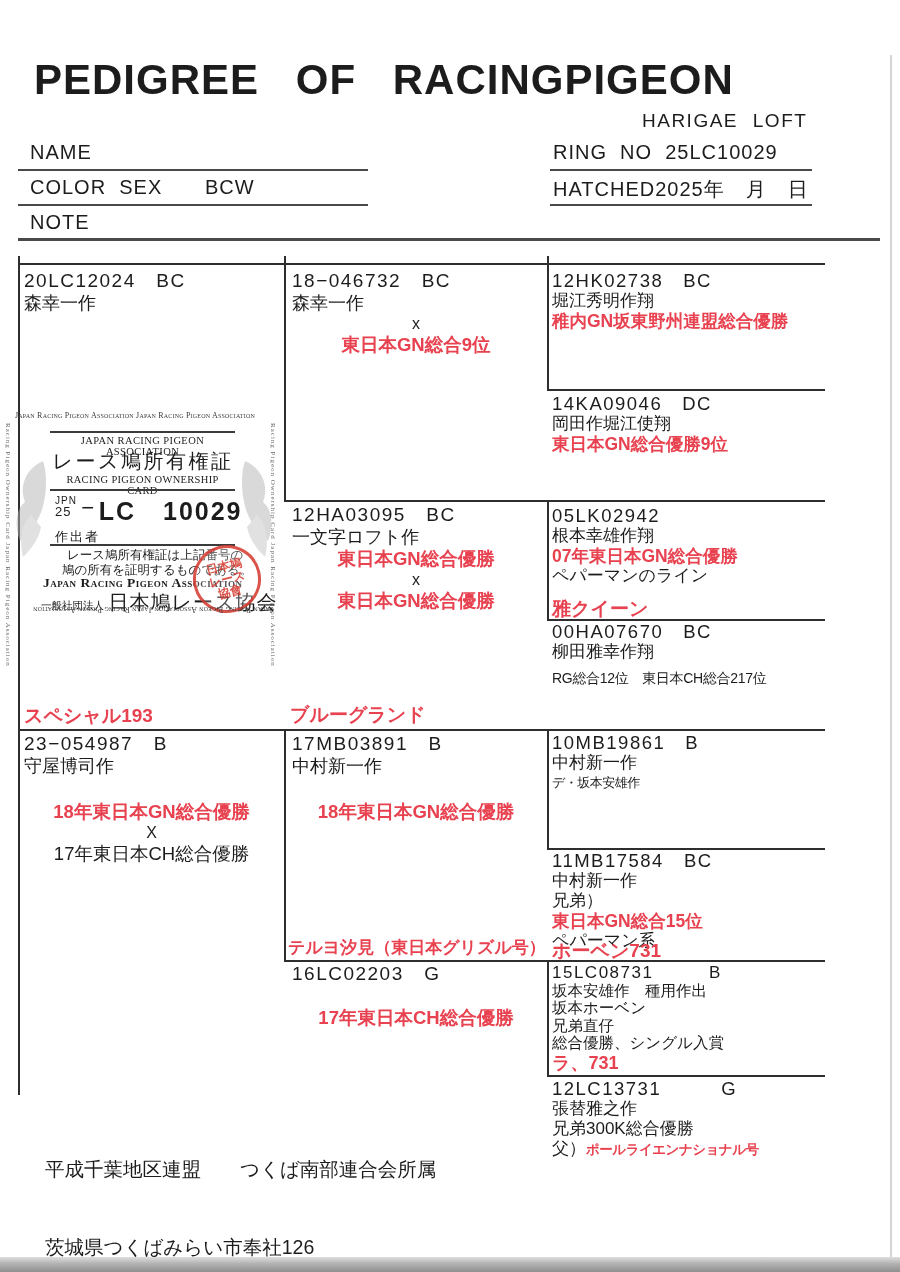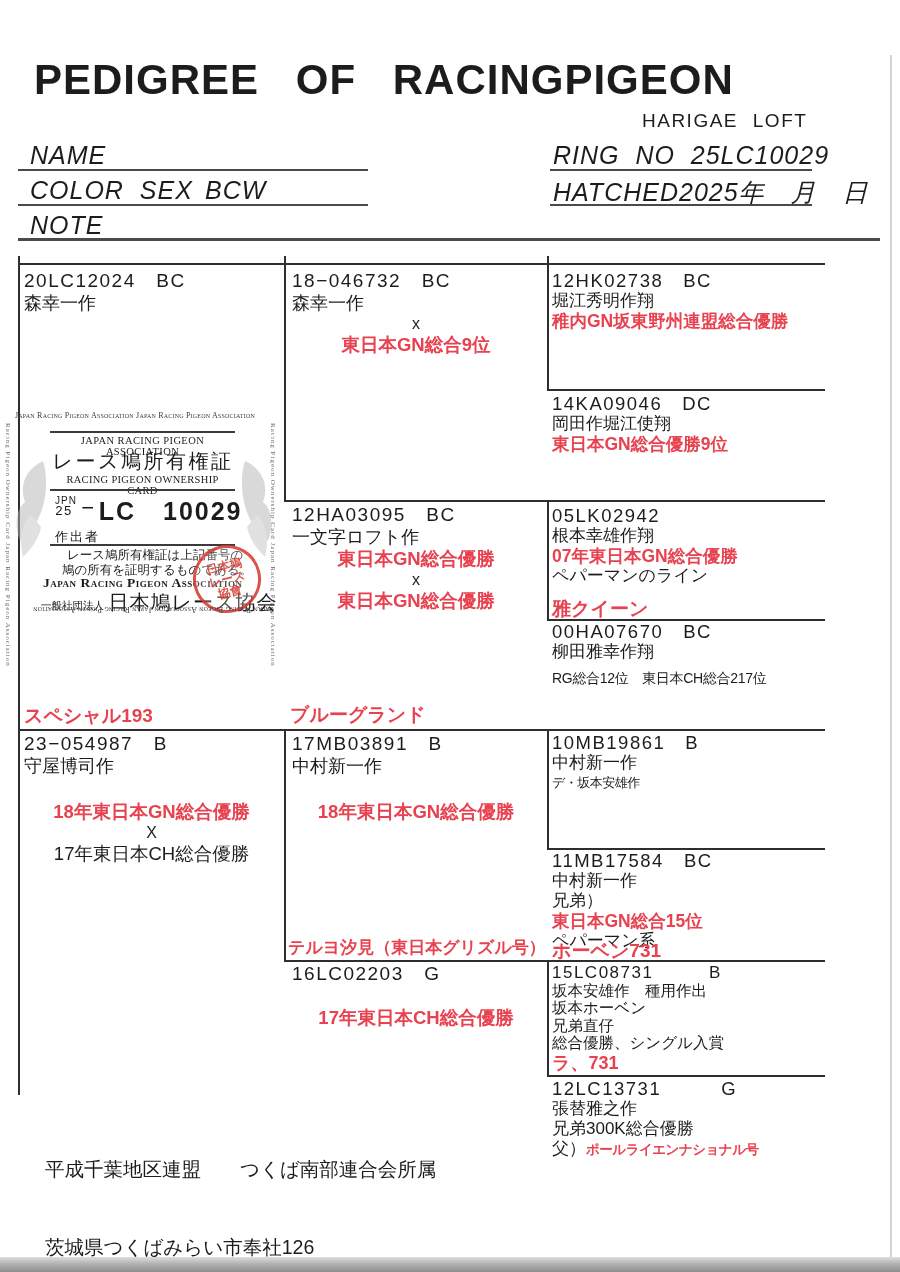--- a/index.html
+++ b/index.html
@@ -5,21 +5,21 @@
   html,body{margin:0;padding:0;background:#ffffff;}
   .page{position:relative;width:900px;height:1272px;background:#ffffff;overflow:hidden;
         font-family:"Liberation Sans","DejaVu Sans",sans-serif;color:#1c1c1c;}
   .abs{position:absolute;}
   .hline{position:absolute;height:2px;background:#2e2e2e;}
   .vline{position:absolute;width:2px;background:#2e2e2e;}
   .uline{position:absolute;height:2px;background:#4a4a4a;}
   .red{color:#e8414f;}
   .title{font-size:42px;font-weight:bold;letter-spacing:1px;word-spacing:24px;white-space:pre;}
   .loft{font-size:19px;letter-spacing:1.5px;word-spacing:8px;}
-  .fld{font-size:25px;letter-spacing:1px;white-space:pre;font-style:italic;}
+  .fld{font-size:20px;letter-spacing:1px;white-space:pre;}
   .cell{position:absolute;line-height:22px;}
   .id{font-size:19px;letter-spacing:1.5px;white-space:pre;}
   .br{font-size:18px;}
   .win{font-size:18.5px;font-weight:bold;}
   .ctr{text-align:center;}
   .cross{font-size:16px;text-align:center;line-height:20px;}
   .note{font-size:16.5px;}
   .sm{font-size:14px;letter-spacing:-0.3px;margin-top:6px;}
   .kna{font-size:13px;letter-spacing:-0.5px;}
   .lbl{position:absolute;font-size:19px;font-weight:bold;white-space:pre;}
@@ -203,21 +203,21 @@
 
     <div class="cardline" style="left:45px;top:26px;width:185px;"></div>
     <div class="abs cserif ctr" style="left:45px;top:30px;width:185px;font-size:10.5px;letter-spacing:0.4px;">JAPAN RACING PIGEON ASSOCIATION</div>
     <div class="abs ctr" style="left:42px;top:43px;width:192px;font-size:20px;letter-spacing:2.5px;font-weight:500;">レース鳩所有権証</div>
     <div class="abs cserif ctr" style="left:45px;top:69px;width:185px;font-size:10.5px;letter-spacing:0.3px;">RACING PIGEON OWNERSHIP CARD</div>
     <div class="cardline" style="left:45px;top:84px;width:185px;"></div>
 
     <div class="abs" style="left:50px;top:90px;">
       <span style="display:inline-flex;flex-direction:column;vertical-align:top;line-height:11px;">
         <span style="font-size:10px;letter-spacing:1px;">JPN</span>
-        <span style="font-size:13px;letter-spacing:1px;font-family:Liberation Mono, monospace;">25</span>
+        <span style="font-size:13px;letter-spacing:1px;">25</span>
       </span>
       <span style="font-size:22px;vertical-align:top;">−</span>
       <span style="font-size:25px;font-weight:600;letter-spacing:2px;white-space:pre;vertical-align:top;">LC　10029</span>
     </div>
 
     <div class="abs" style="left:50px;top:123px;font-size:13px;letter-spacing:2px;">作出者</div>
     <div class="cardline" style="left:45px;top:139px;width:185px;"></div>
     <div class="abs" style="left:62px;top:142px;font-size:12.5px;">レース鳩所有権証は上記番号の</div>
     <div class="abs" style="left:57px;top:157px;font-size:12.5px;text-align:right;">鳩の所有を証明するものである。</div>
     <div class="abs cserif" style="left:38px;top:170px;font-size:13.5px;font-variant:small-caps;font-weight:bold;letter-spacing:0.5px;">Japan Racing Pigeon Association</div>

